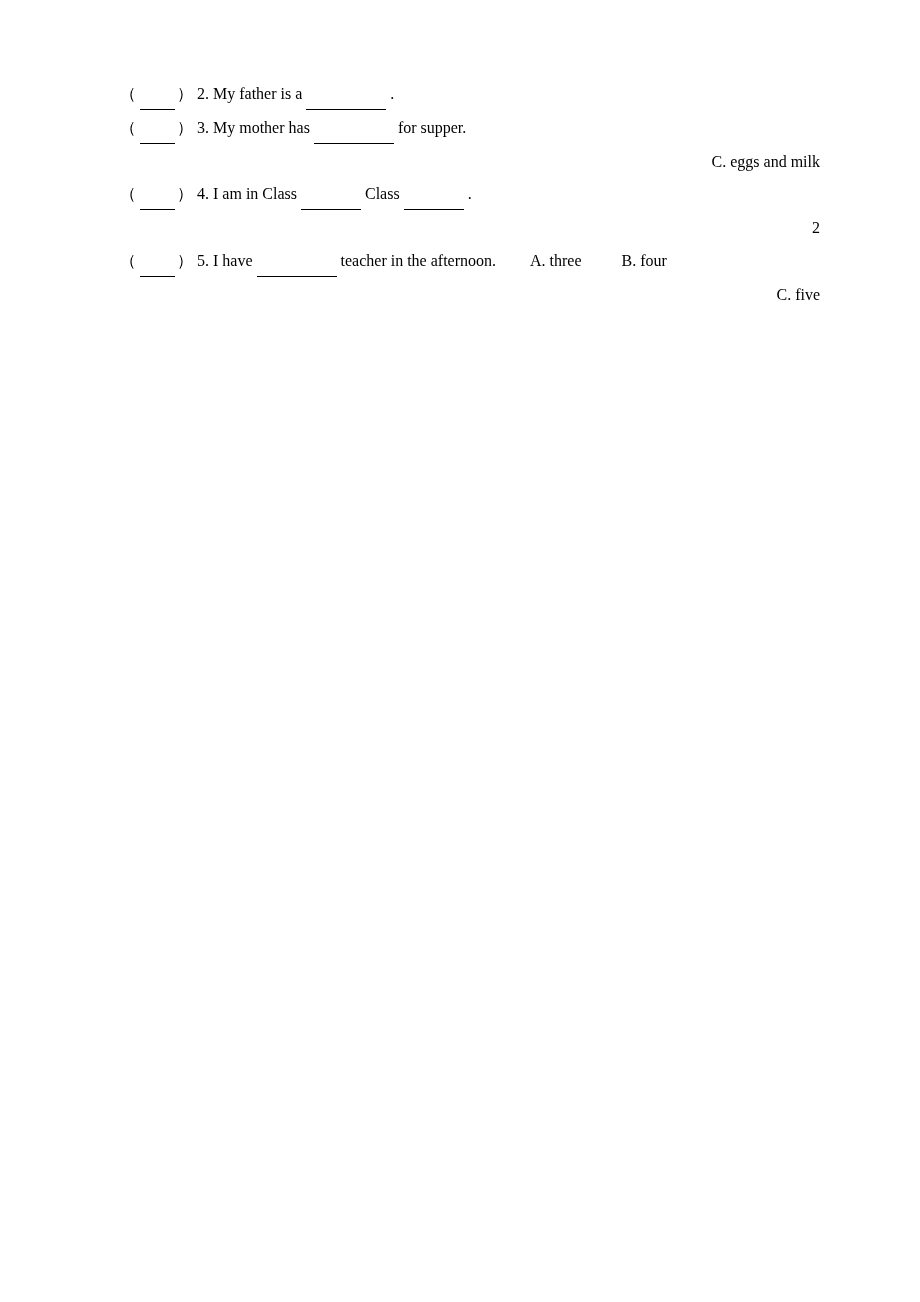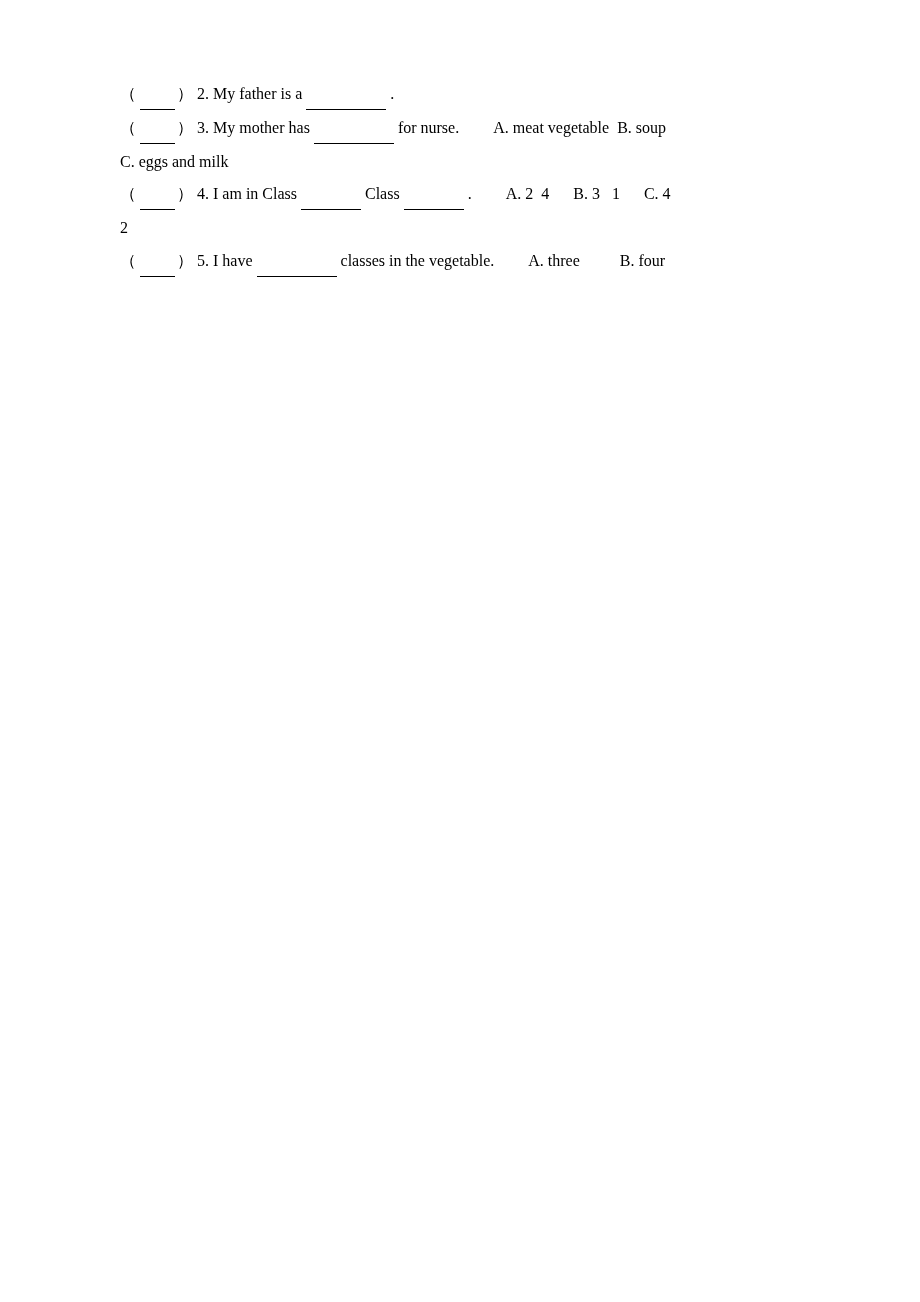--- a/index.html
+++ b/index.html
@@ -42,20 +42,21 @@
       margin: 0 4px;
       vertical-align: bottom;
     }
     .options {
       margin-left: 10px;
     }
     .continuation {
       padding-left: 0px;
       line-height: 1.8;
       margin-bottom: 4px;
+      text-align: right;
     }
     .inner-blank {
       display: inline-block;
       border-bottom: 1px solid #000;
       min-width: 35px;
       margin: 0 2px;
       vertical-align: bottom;
     }
   </style>
 </head>
@@ -71,41 +72,40 @@
     <span class="blank-space-lg">&nbsp;</span>
     <span>.</span>
   </div>
 
   <div class="question-line">
     <span class="bracket-open">（</span>
     <span class="inner-blank">&nbsp;</span>
     <span>）</span>
     <span>&nbsp;3. My mother has</span>
     <span class="blank-space-lg">&nbsp;</span>
-    <span>for nurse.</span>
-    <span class="options">&nbsp;&nbsp;&nbsp;&nbsp;&nbsp;&nbsp;A. meat vegetable &nbsp;B. soup</span>
+    <span>for supper.</span>
   </div>
   <div class="continuation">C. eggs and milk</div>
 
   <div class="question-line">
     <span class="bracket-open">（</span>
     <span class="inner-blank">&nbsp;</span>
     <span>）</span>
     <span>&nbsp;4. I am in Class</span>
     <span class="blank-space">&nbsp;</span>
     <span>Class</span>
     <span class="blank-space">&nbsp;</span>
     <span>.</span>
-    <span class="options">&nbsp;&nbsp;&nbsp;&nbsp;&nbsp;&nbsp;A. 2&nbsp;&nbsp;4&nbsp;&nbsp;&nbsp;&nbsp;&nbsp;&nbsp;B. 3&nbsp;&nbsp;&nbsp;1&nbsp;&nbsp;&nbsp;&nbsp;&nbsp;&nbsp;C. 4</span>
   </div>
   <div class="continuation">2</div>
 
   <div class="question-line">
     <span class="bracket-open">（</span>
     <span class="inner-blank">&nbsp;</span>
     <span>）</span>
     <span>&nbsp;5. I have</span>
     <span class="blank-space-lg">&nbsp;</span>
-    <span>classes in the vegetable.</span>
+    <span>teacher in the afternoon.</span>
     <span class="options">&nbsp;&nbsp;&nbsp;&nbsp;&nbsp;&nbsp;A. three&nbsp;&nbsp;&nbsp;&nbsp;&nbsp;&nbsp;&nbsp;&nbsp;&nbsp;&nbsp;B. four</span>
   </div>
+  <div class="continuation">C. five</div>
 
 </div>
 
 </body></html>

